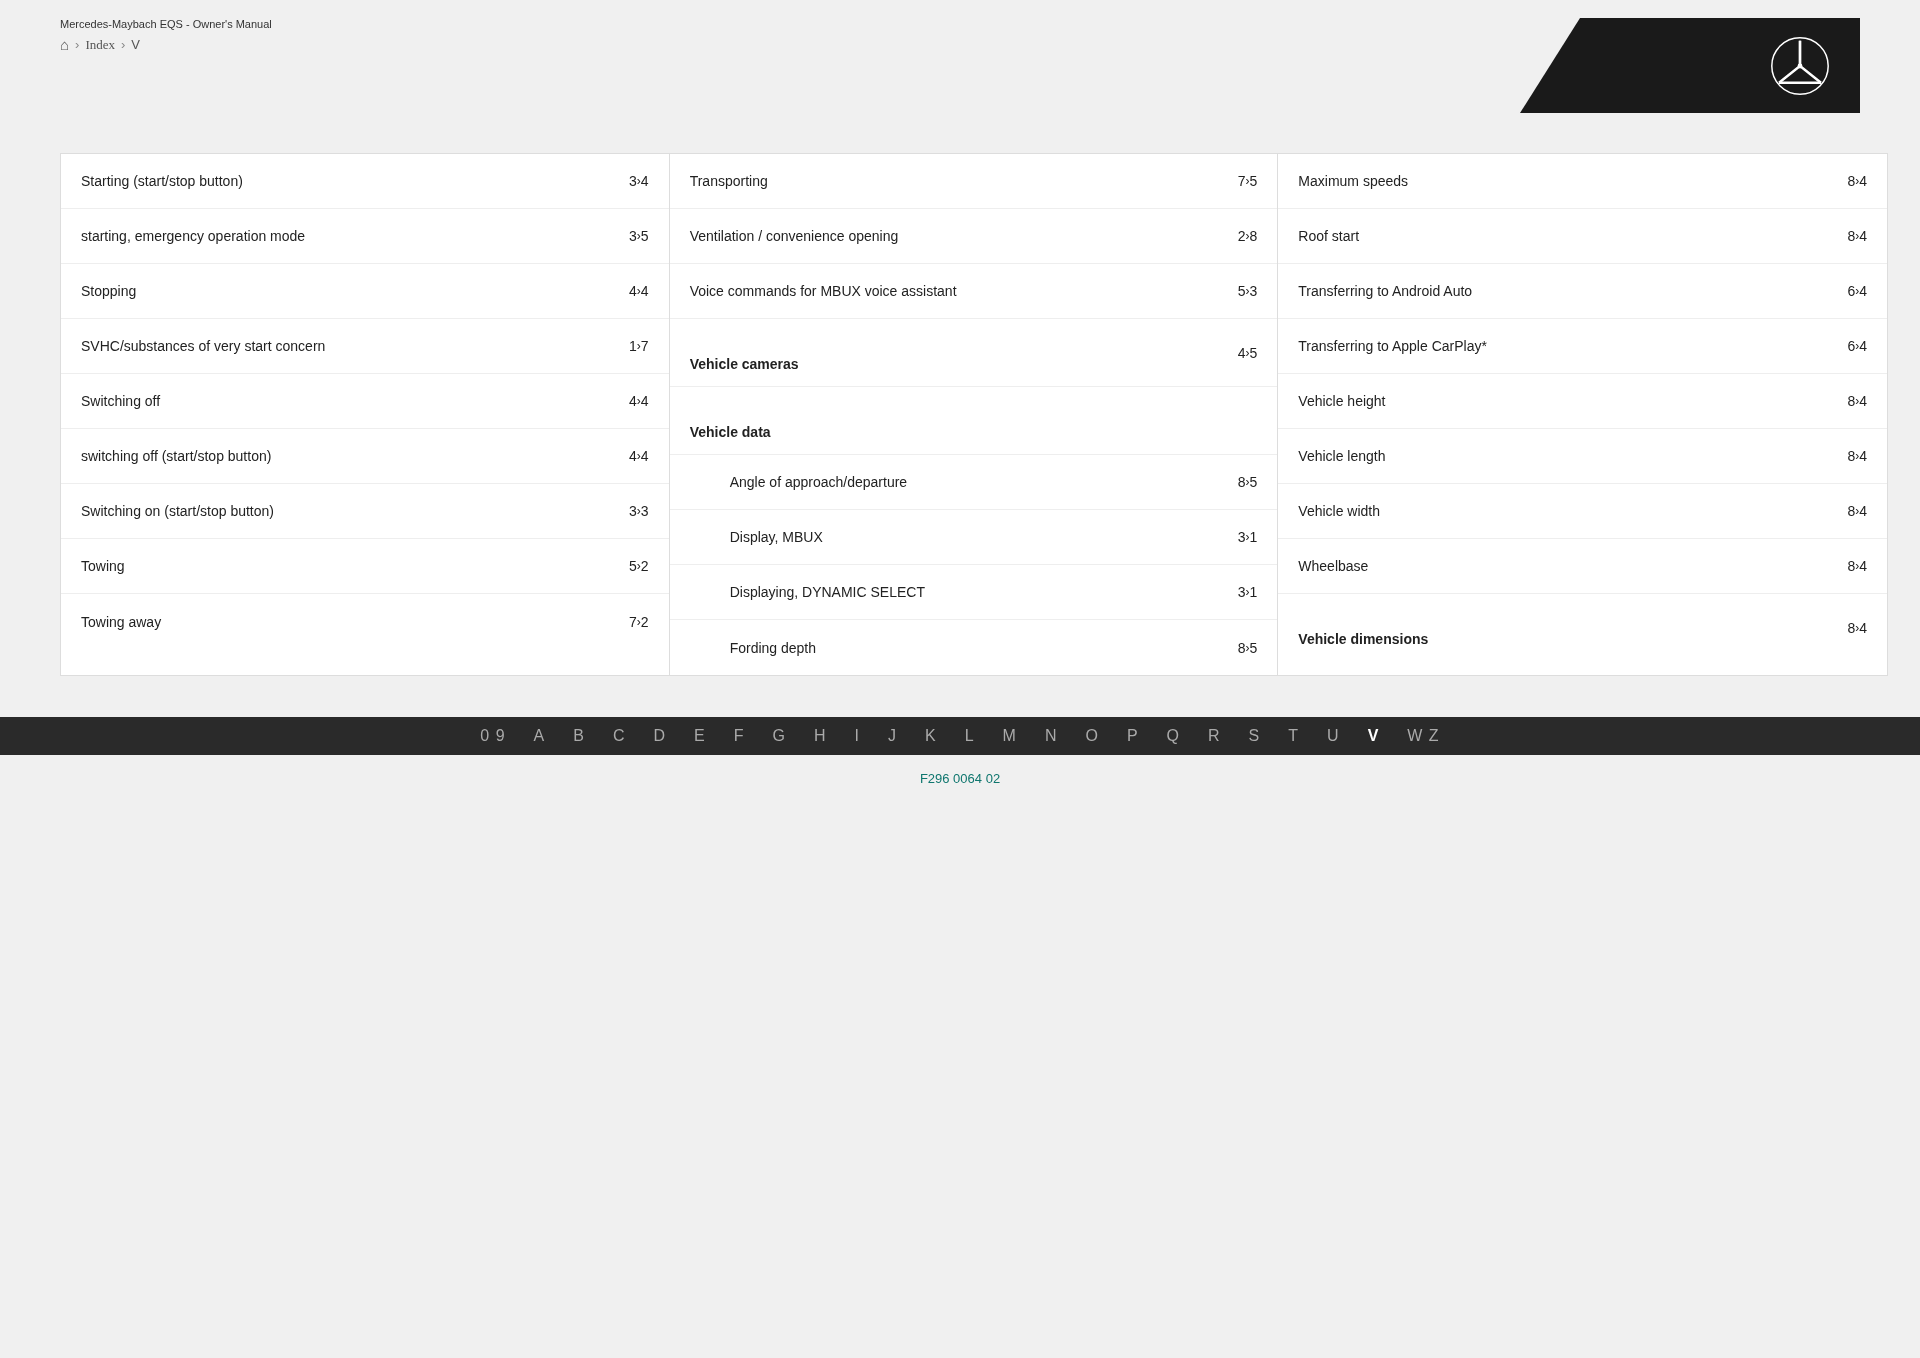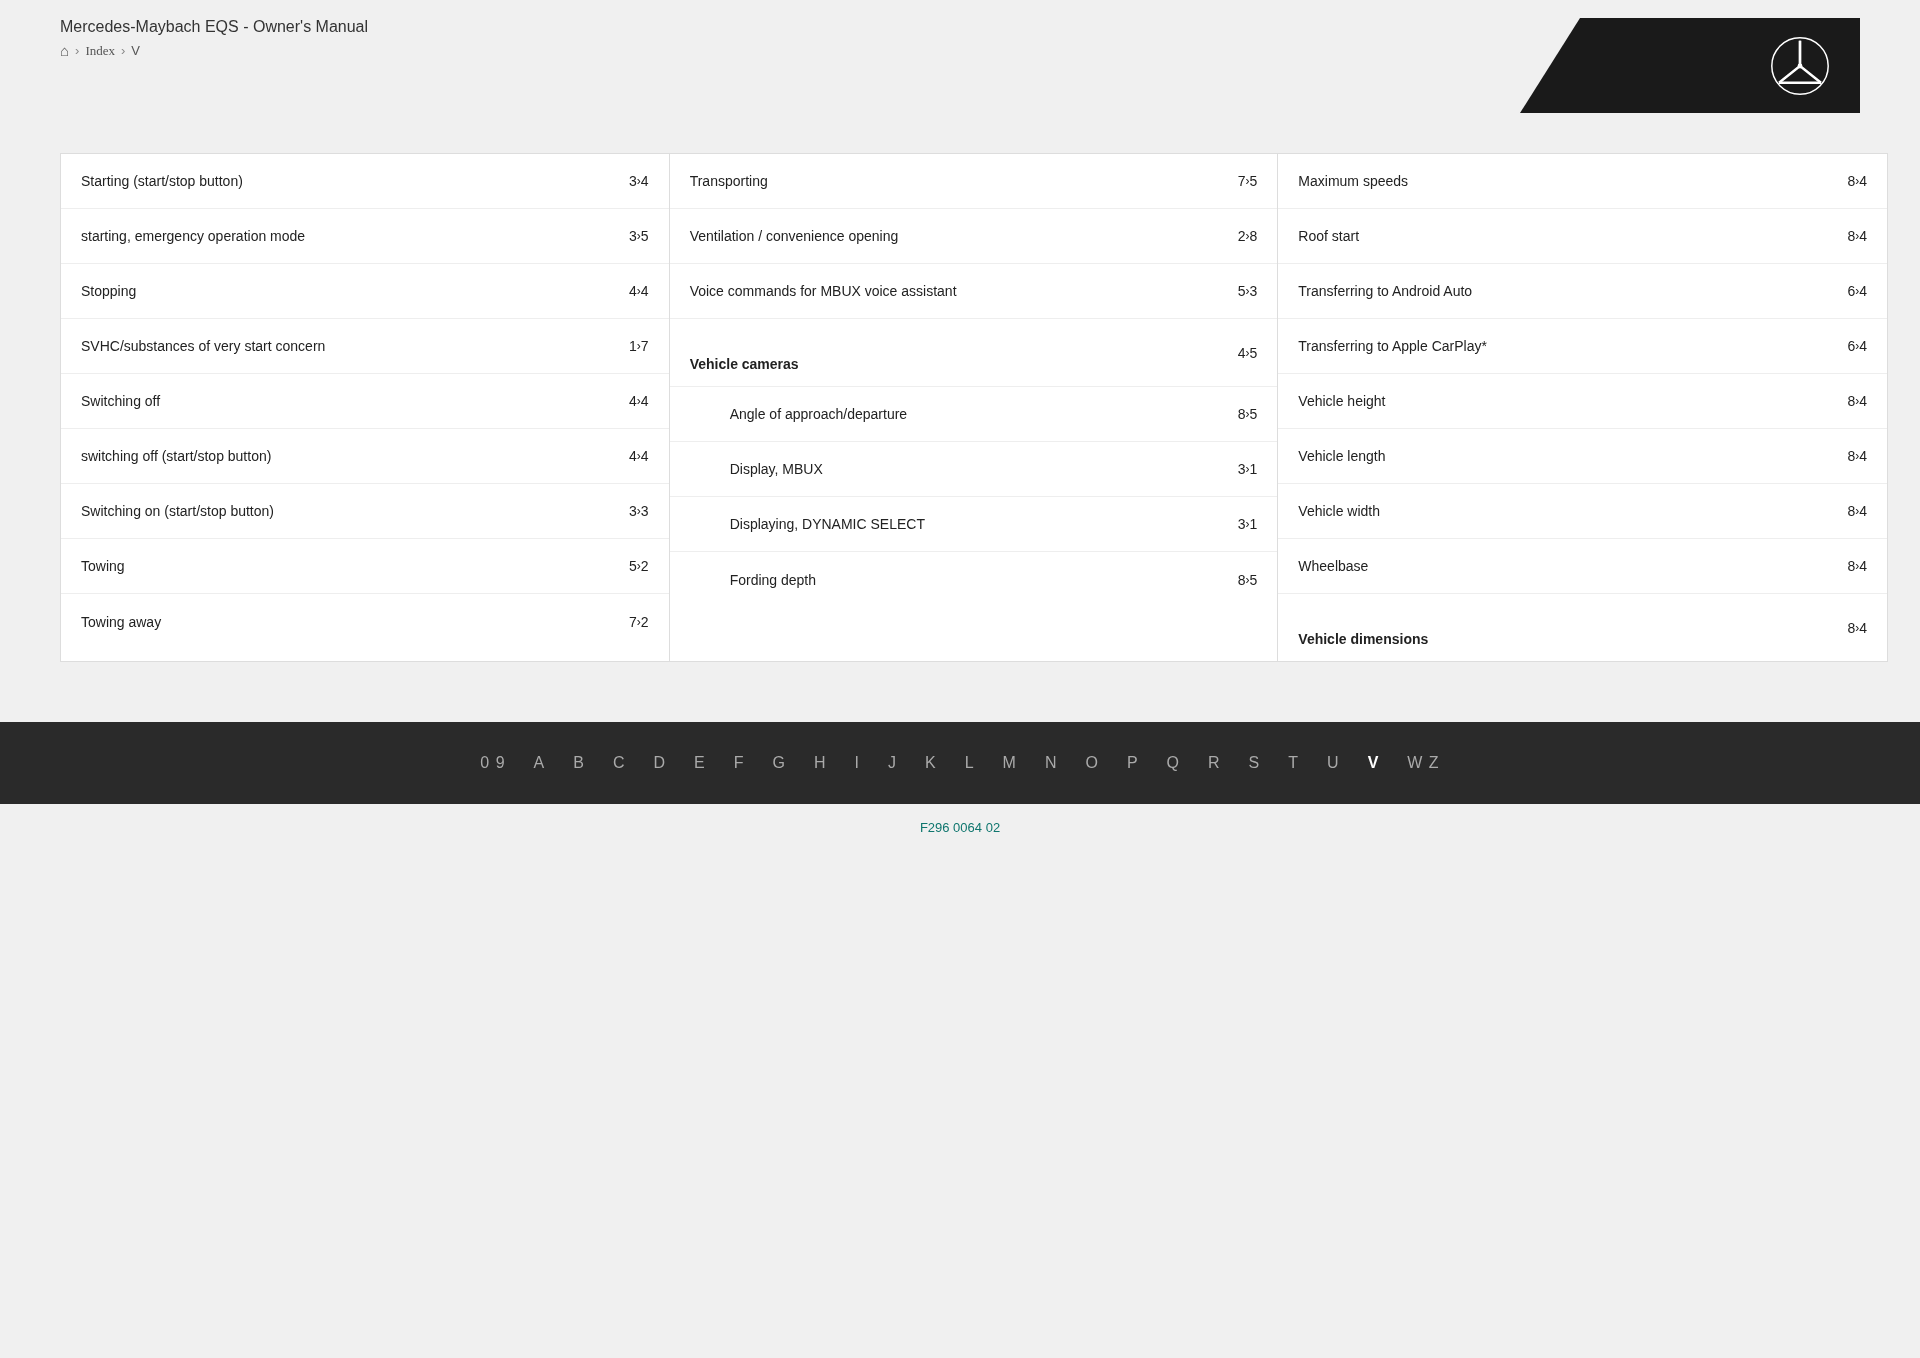--- a/index.html
+++ b/index.html
@@ -16,21 +16,21 @@
     .header {
       background: #f0f0f0;
       padding: 18px 60px 10px 60px;
       display: flex;
       align-items: flex-start;
       justify-content: space-between;
       border-bottom: none;
     }
     .header-left {}
     .header-title {
-      font-size: 16px;
+      font-size: 11px;
       color: #333;
       font-weight: normal;
     }
     .breadcrumb {
       display: flex;
       align-items: center;
       gap: 6px;
       margin-top: 6px;
       font-size: 13px;
       color: #555;
@@ -113,22 +113,22 @@
     }
 
     
     .sub-indent {
       padding-left: 40px;
     }
 
     
     .alpha-nav {
       background: #2a2a2a;
-      padding: 32px 60px;
-      margin-top: 40px;
+      padding: 10px 60px;
+      margin-top: 21px;
     }
     .alpha-nav-inner {
       display: flex;
       align-items: center;
       justify-content: center;
       gap: 28px;
     }
     .alpha-item {
       color: #aaa;
       font-size: 16px;
@@ -317,20 +317,23 @@
         </div>
         <div class="index-row">
           <span class="row-label bold">Vehicle cameras</span>
           <span class="row-ref">
             <span class="ref-num">
               <span class="page">4</span>
               <span class="arrow-glyph">›</span>
               <span class="page">5</span>
             </span>
           </span>
+        </div>
+        <div class="index-row">
+          <span class="row-label bold">Vehicle data</span>
         </div>
         <div class="index-row">
           <span class="row-label sub-indent">Angle of approach/departure</span>
           <span class="row-ref">
             <span class="ref-num">
               <span class="page">8</span>
               <span class="arrow-glyph">›</span>
               <span class="page">5</span>
             </span>
           </span>

